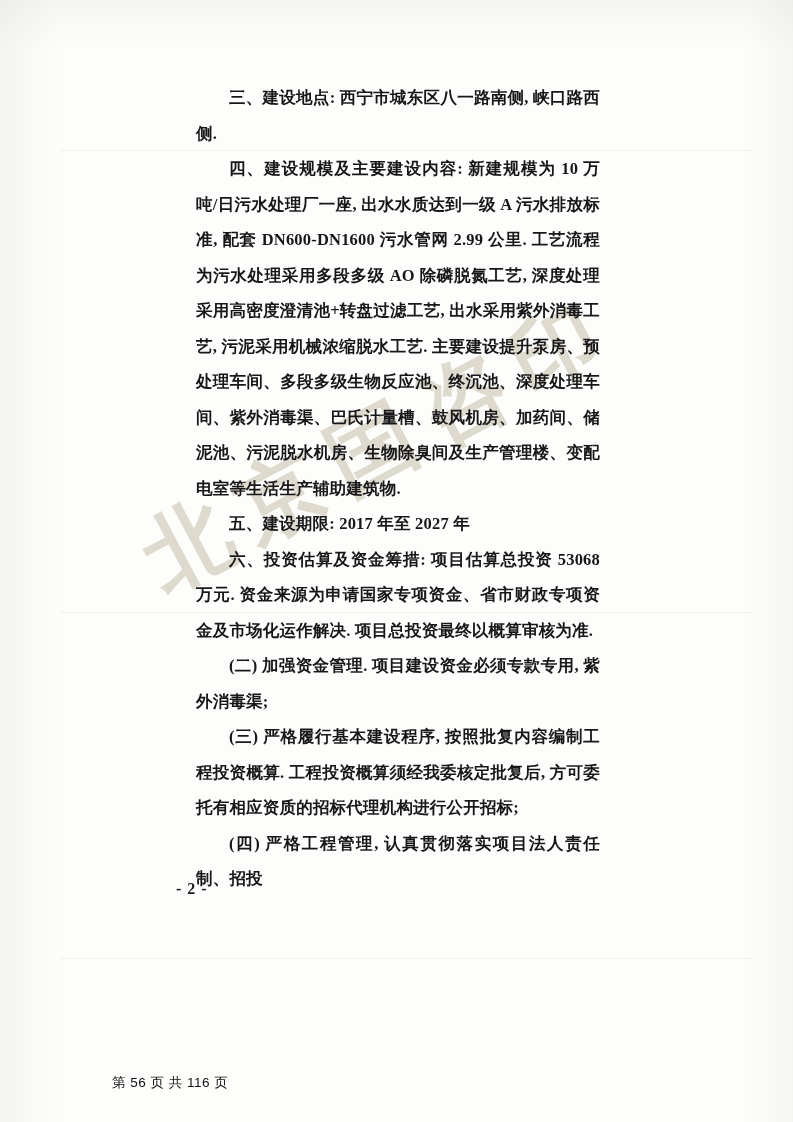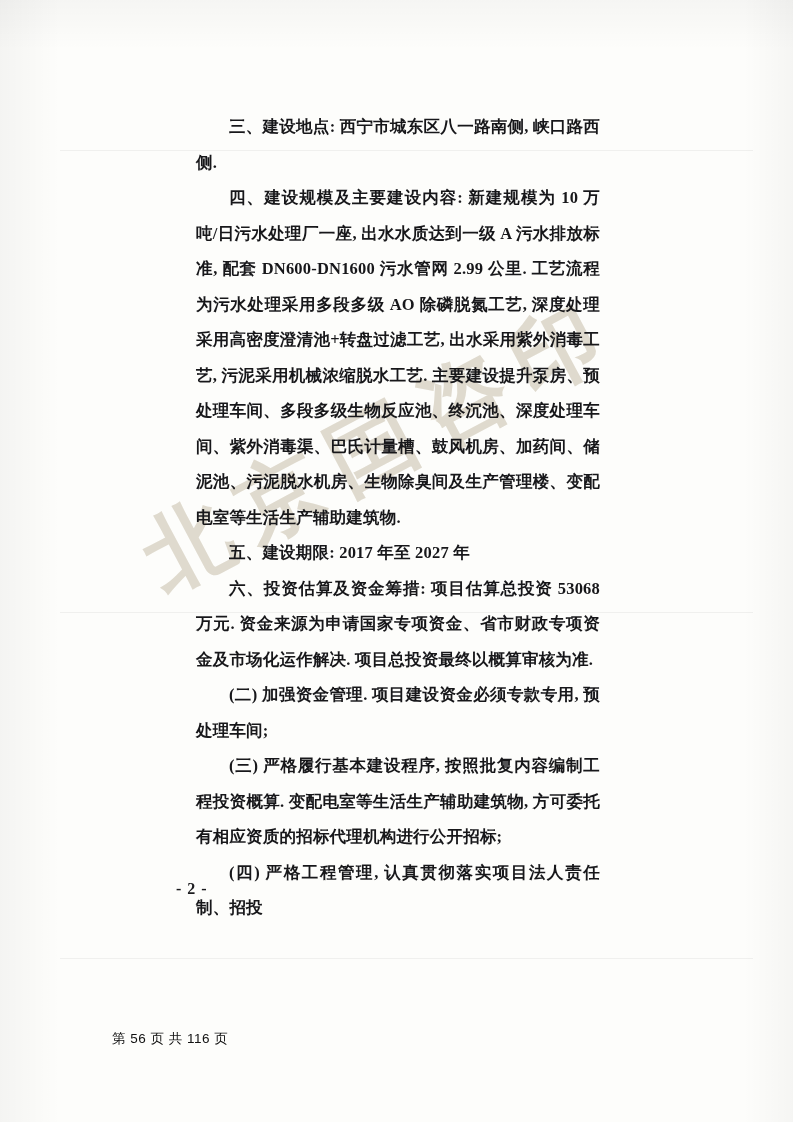--- a/index.html
+++ b/index.html
@@ -29,21 +29,21 @@
     background:
       linear-gradient(to right, rgba(0,0,0,0.035) 0px, rgba(0,0,0,0.0) 60px),
       linear-gradient(to left, rgba(0,0,0,0.03) 0px, rgba(0,0,0,0.0) 50px),
       linear-gradient(to bottom, rgba(0,0,0,0.03) 0px, rgba(0,0,0,0.0) 50px);
     pointer-events: none;
   }
 
   .content {
     position: absolute;
     left: 196px;
-    top: 109px;
+    top: 80px;
     width: 404px;
   }
 
   .para {
     font-size: 16.5px;
     line-height: 35.5px;
     color: #17171a;
     text-align: justify;
     text-justify: inter-ideograph;
     letter-spacing: 0.2px;
@@ -64,21 +64,21 @@
     color: #1b1b1e;
     font-family: "Liberation Serif", serif;
     font-weight: 600;
     letter-spacing: 1px;
   }
 
   
   .footer {
     position: absolute;
     left: 112px;
-    top: 1030px;
+    top: 1074px;
     font-size: 13.5px;
     color: #111;
     font-family: "Liberation Sans", sans-serif;
     letter-spacing: 0.5px;
   }
 
   
   .watermark {
     position: absolute;
     left: 170px;
@@ -116,20 +116,20 @@
   <div class="streak" style="top:612px"></div>
   <div class="streak" style="top:958px"></div>
 
   <div class="watermark">北京国咨印</div>
 
   <div class="content">
     <p class="para indent2">三、建设地点: 西宁市城东区八一路南侧, 峡口路西侧.</p>
     <p class="para indent2">四、建设规模及主要建设内容: 新建规模为 10 万吨/日污水处理厂一座, 出水水质达到一级 A 污水排放标准, 配套 DN600-DN1600 污水管网 2.99 公里. 工艺流程为污水处理采用多段多级 AO 除磷脱氮工艺, 深度处理采用高密度澄清池+转盘过滤工艺, 出水采用紫外消毒工艺, 污泥采用机械浓缩脱水工艺. 主要建设提升泵房、预处理车间、多段多级生物反应池、终沉池、深度处理车间、紫外消毒渠、巴氏计量槽、鼓风机房、加药间、储泥池、污泥脱水机房、生物除臭间及生产管理楼、变配电室等生活生产辅助建筑物.</p>
     <p class="para indent2">五、建设期限: 2017 年至 2027 年</p>
     <p class="para indent2">六、投资估算及资金筹措: 项目估算总投资 53068 万元. 资金来源为申请国家专项资金、省市财政专项资金及市场化运作解决. 项目总投资最终以概算审核为准.</p>
-    <p class="para indent2">(二) 加强资金管理. 项目建设资金必须专款专用, 预处理车间;</p>
-    <p class="para indent2">(三) 严格履行基本建设程序, 按照批复内容编制工程投资概算. 变配电室等生活生产辅助建筑物, 方可委托有相应资质的招标代理机构进行公开招标;</p>
+    <p class="para indent2">(二) 加强资金管理. 项目建设资金必须专款专用, 紫外消毒渠;</p>
+    <p class="para indent2">(三) 严格履行基本建设程序, 按照批复内容编制工程投资概算. 工程投资概算须经我委核定批复后, 方可委托有相应资质的招标代理机构进行公开招标;</p>
     <p class="para indent2">(四) 严格工程管理, 认真贯彻落实项目法人责任制、招投</p>
   </div>
 
   <div class="folio">- 2 -</div>
   <div class="footer">第 56 页 共 116 页</div>
 </div>
 
 </body></html>

